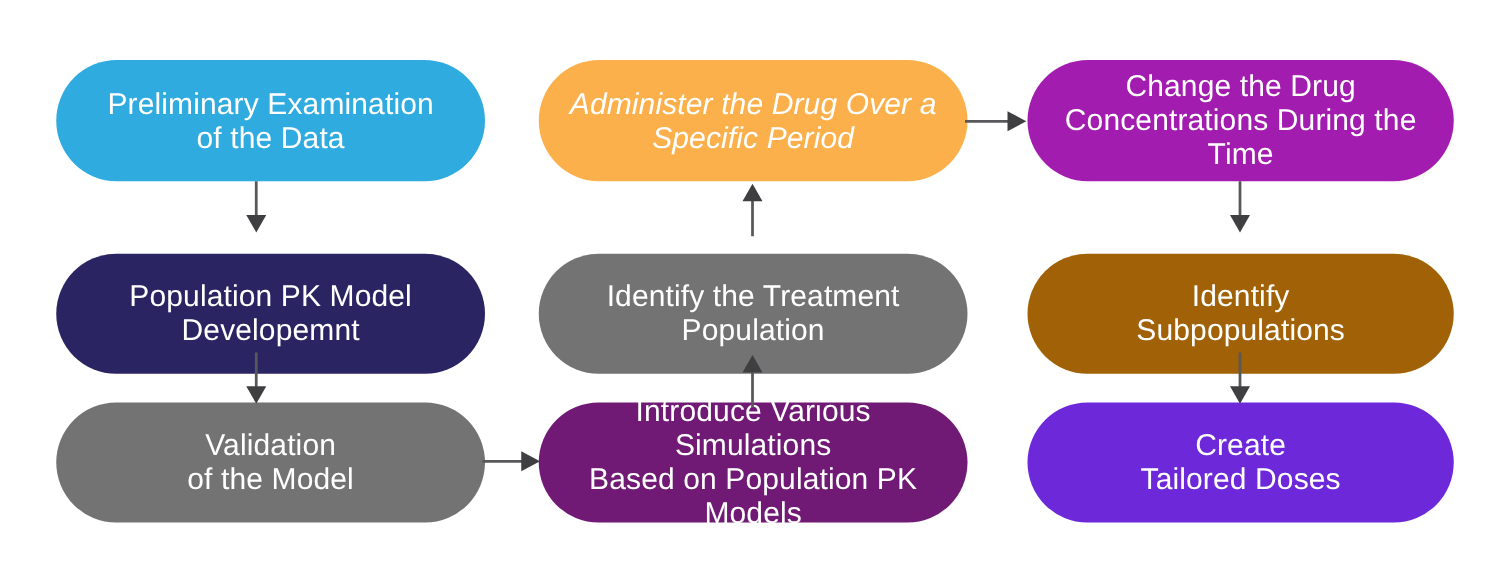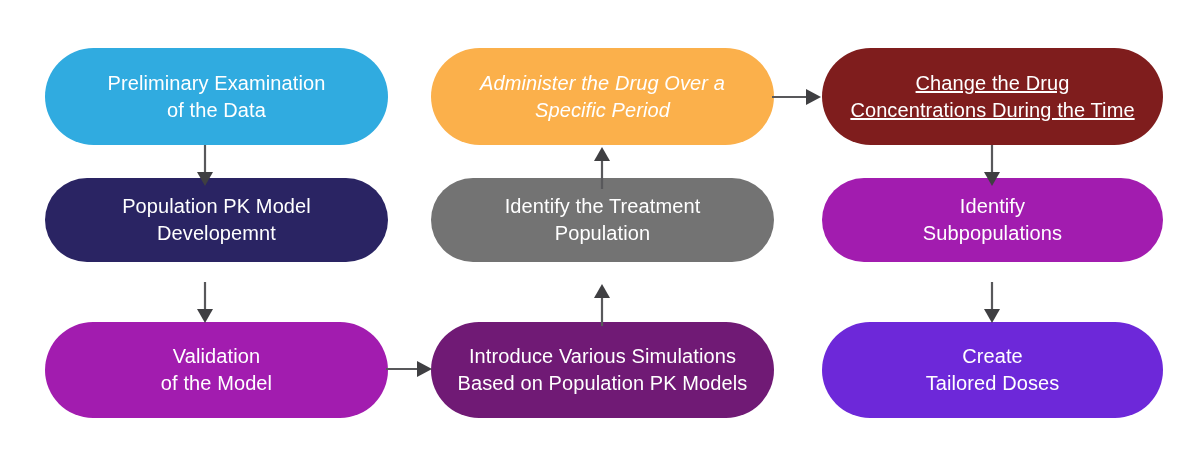--- a/index.html
+++ b/index.html
@@ -15,39 +15,39 @@
     font-family: "Liberation Sans", sans-serif;
     overflow: hidden;
   }
   .node {
     position: absolute;
     display: flex;
     align-items: center;
     justify-content: center;
     text-align: center;
     color: #ffffff;
-    font-size: 20px;
+    font-size: 24px;
     line-height: 27px;
     font-weight: 400;
     border-radius: 999px;
     box-sizing: border-box;
     padding: 0 18px;
     letter-spacing: 0.1px;
   }
   .node .label {
     display: block;
     white-space: pre-line;
   }
   
   .col1 { left: 45px;  width: 343px; }
   .col2 { left: 431px; width: 343px; }
   .col3 { left: 822px; width: 341px; }
   
   .row1 { top: 48px;  height: 97px; }
-  .row2 { top: 178px; height: 84px; }
+  .row2 { top: 203px; height: 96px; }
   .row3 { top: 322px; height: 96px; }
 
   .arrow {
     position: absolute;
     overflow: visible;
   }
   .arrow line {
     stroke: #58585b;
     stroke-width: 2.2;
   }
@@ -63,46 +63,46 @@
   <div class="node col1 row1" style="background-color: rgb(48, 171, 224);">
     <span class="label">Preliminary Examination
 of the Data</span>
   </div>
 
   <div class="node col1 row2" style="background-color: rgb(42, 36, 99);">
     <span class="label">Population PK Model
 Developemnt</span>
   </div>
 
-  <div class="node col1 row3" style="background-color: #a21caf;">
+  <div class="node col1 row3" style="background-color: #737373;">
     <span class="label">Validation
 of the Model</span>
   </div>
 
   <div class="node col2 row1" style="background-color: rgb(251, 176, 75); font-style: italic;">
     <span class="label">Administer the Drug Over a
 Specific Period</span>
   </div>
 
   <div class="node col2 row2" style="background-color: #737373;">
     <span class="label">Identify the Treatment
 Population</span>
   </div>
 
   <div class="node col2 row3" style="background-color: #701a75;">
     <span class="label">Introduce Various Simulations
 Based on Population PK Models</span>
   </div>
 
-  <div class="node col3 row1" style="background-color: #7f1d1d; text-decoration: underline;">
+  <div class="node col3 row1" style="background-color: #a21caf;">
     <span class="label">Change the Drug
 Concentrations During the Time</span>
   </div>
 
-  <div class="node col3 row2" style="background-color: #a21caf;">
+  <div class="node col3 row2" style="background-color: #a16207;">
     <span class="label">Identify
 Subpopulations</span>
   </div>
 
   <div class="node col3 row3" style="background-color: #6d28d9;">
     <span class="label">Create
 Tailored Doses</span>
   </div>
 
   <svg class="arrow" style="left:190px; top:145px;" width="30" height="44">

